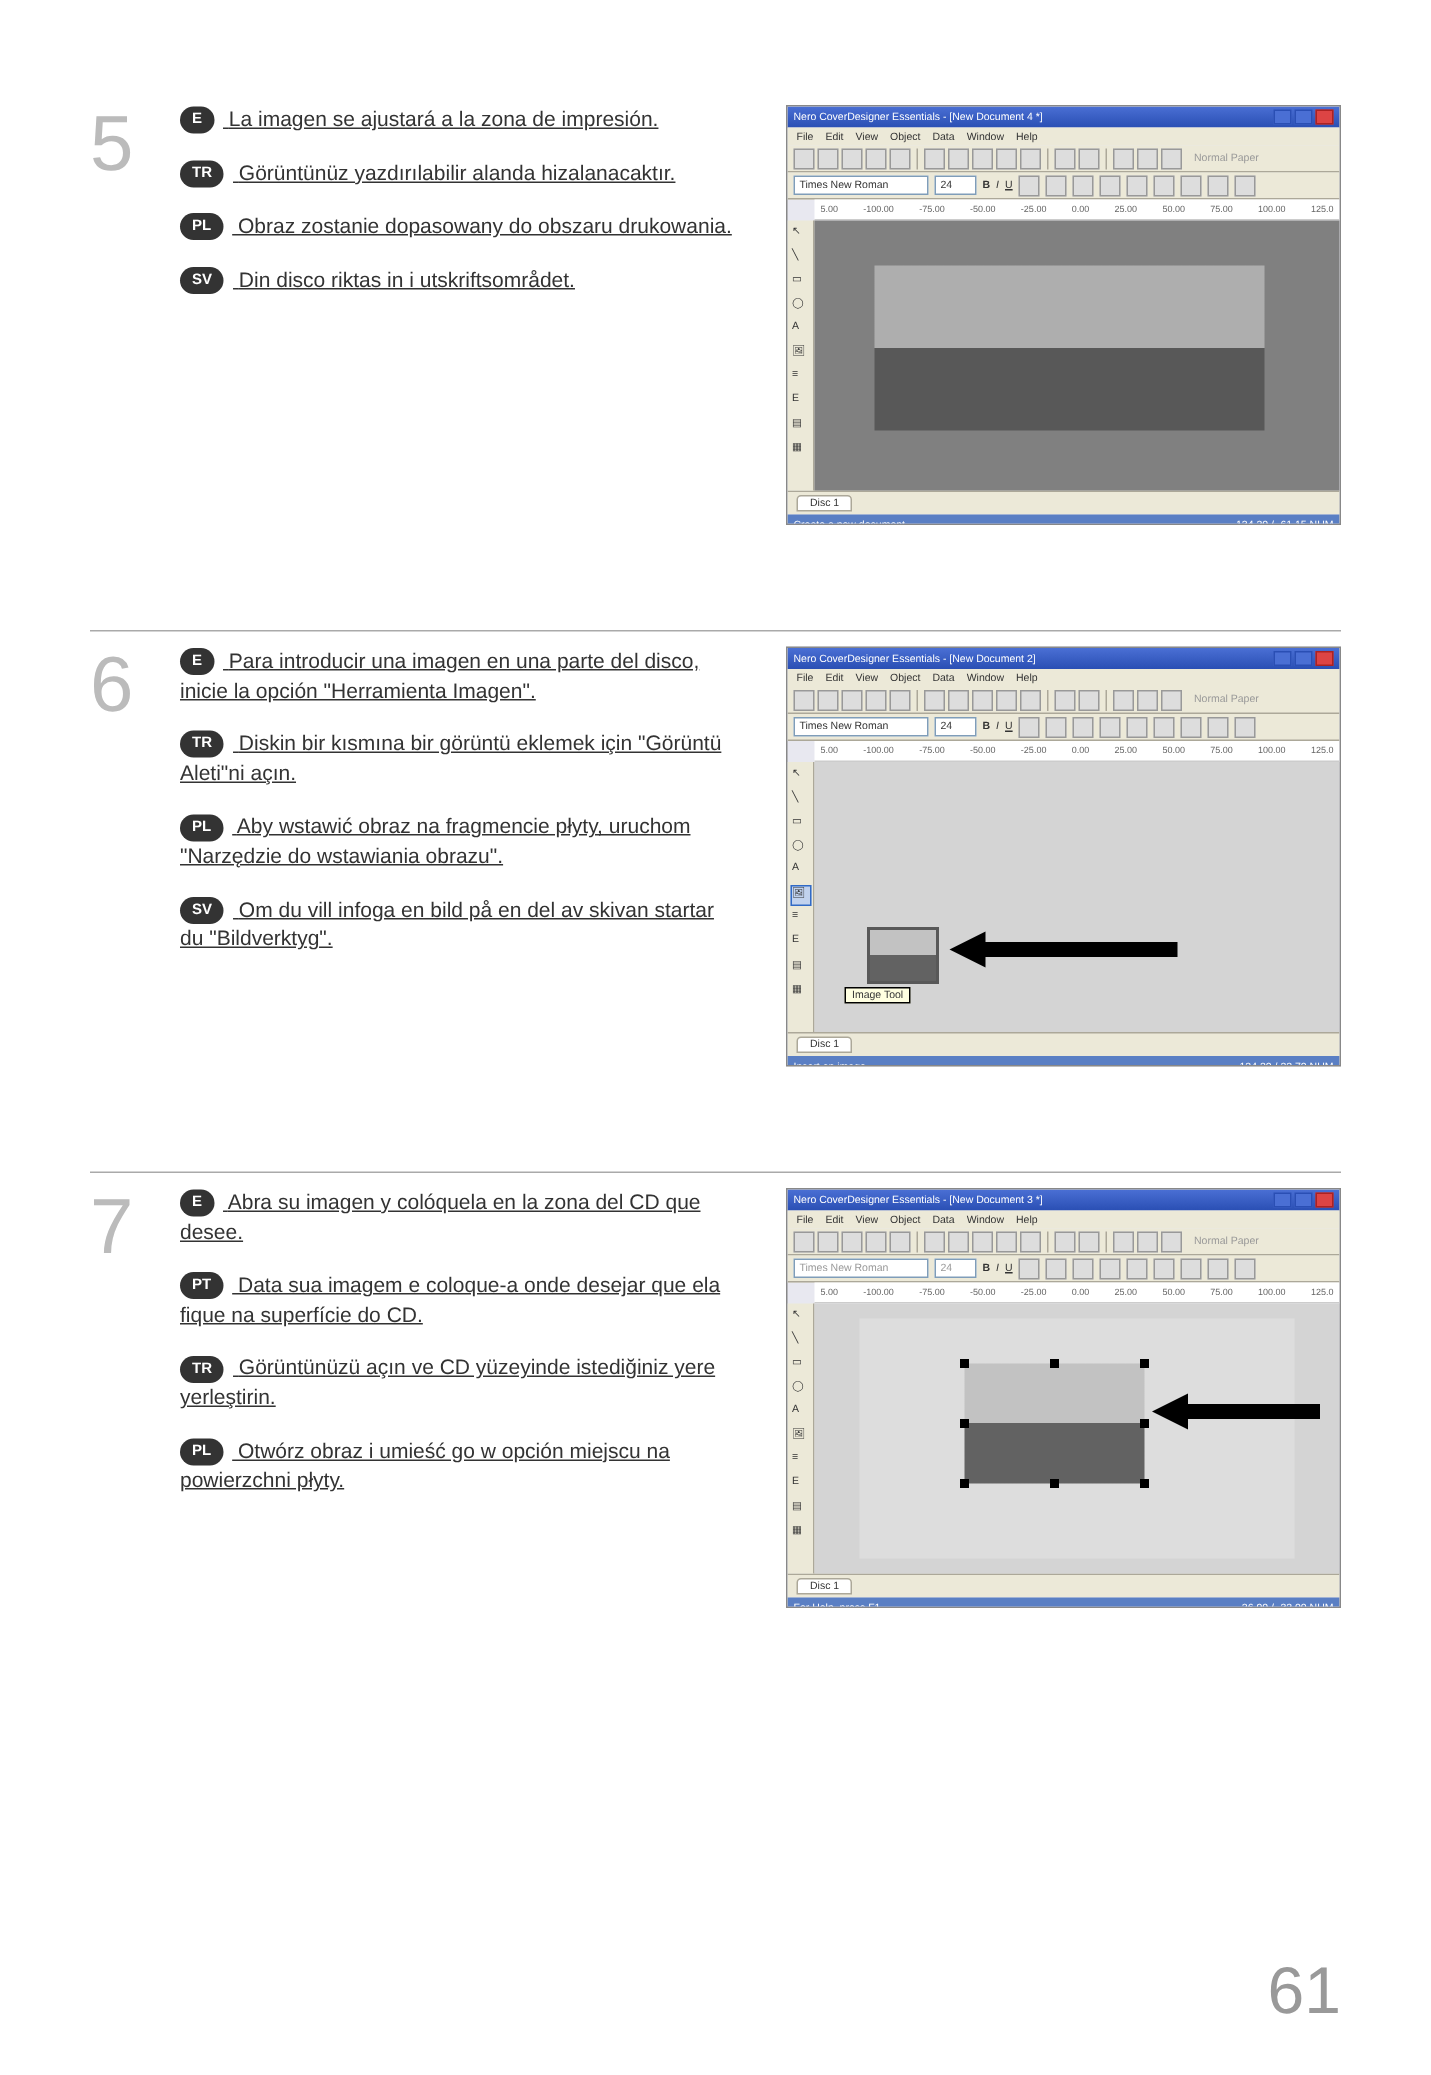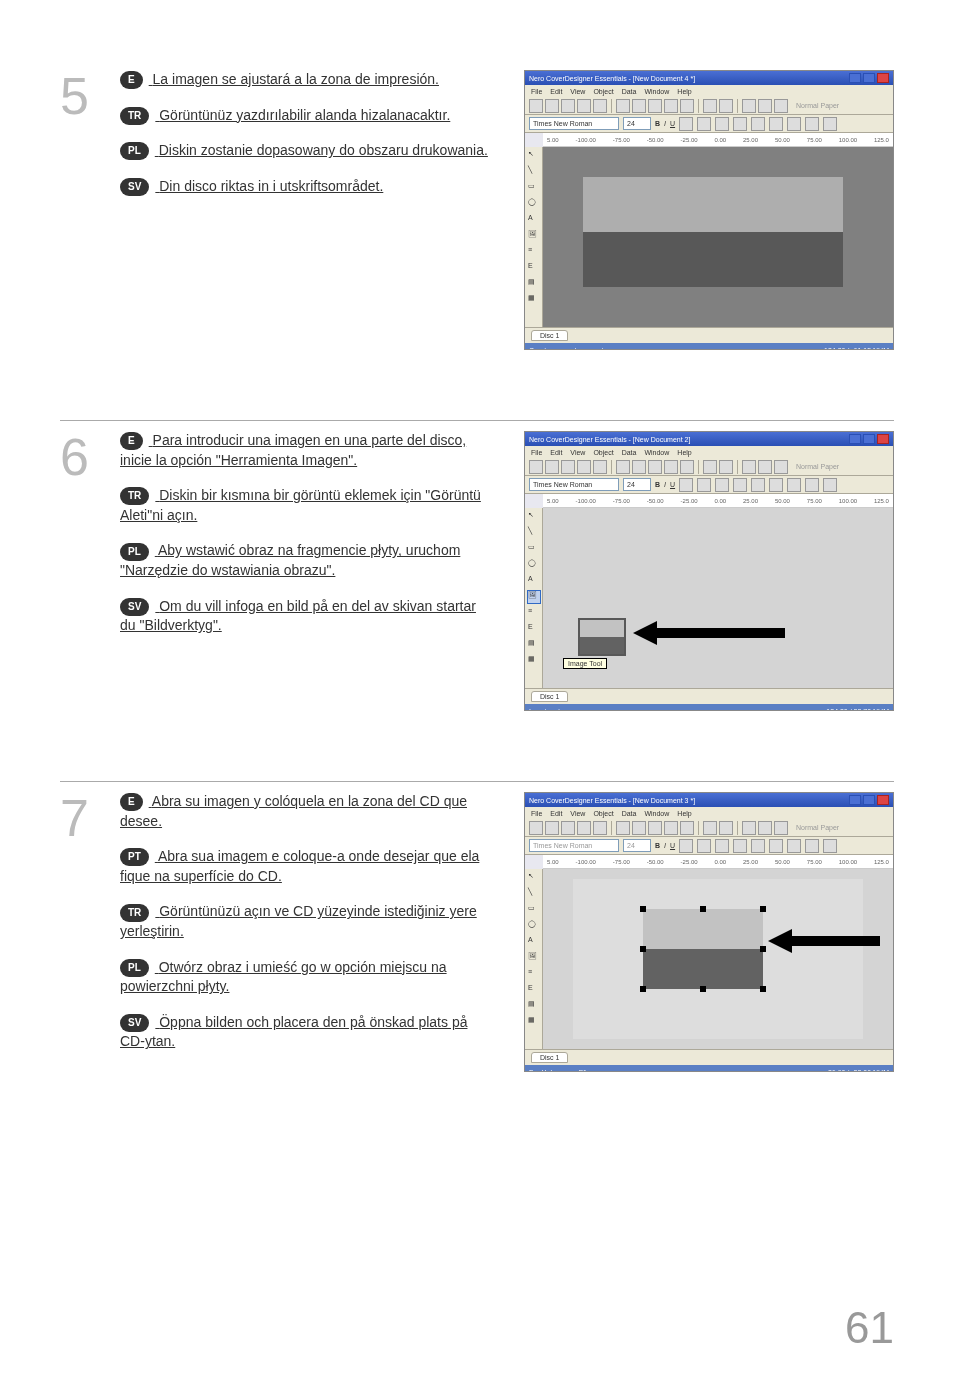--- a/index.html
+++ b/index.html
@@ -278,21 +278,21 @@
     <div class="lang-row">
       <span class="lang-badge">E</span>
       <span>La imagen se ajustará a la zona de impresión.</span>
     </div>
     <div class="lang-row">
       <span class="lang-badge">TR</span>
       <span>Görüntünüz yazdırılabilir alanda hizalanacaktır.</span>
     </div>
     <div class="lang-row">
       <span class="lang-badge">PL</span>
-      <span>Diskin zostanie dopasowany do obszaru drukowania.</span>
+      <span>Obraz zostanie dopasowany do obszaru drukowania.</span>
     </div>
     <div class="lang-row">
       <span class="lang-badge">SV</span>
       <span>Din disco riktas in i utskriftsområdet.</span>
     </div>
   </div>
   <div class="image-col">
     <div class="screenshot">
       <div class="ss-titlebar">
         <span class="ttl">Nero CoverDesigner Essentials - [New Document 4 *]</span>
@@ -521,33 +521,29 @@
 
 <div class="step-block">
   <div class="step-number">7</div>
   <div class="text-col">
     <div class="lang-row">
       <span class="lang-badge">E</span>
       <span>Abra su imagen y colóquela en la zona del CD que desee.</span>
     </div>
     <div class="lang-row">
       <span class="lang-badge">PT</span>
-      <span>Abra sua imagem e coloque-a onde desejar que ela fique na superfície do CD.</span>
+      <span>Data sua imagem e coloque-a onde desejar que ela fique na superfície do CD.</span>
     </div>
     <div class="lang-row">
       <span class="lang-badge">TR</span>
       <span>Görüntünüzü açın ve CD yüzeyinde istediğiniz yere yerleştirin.</span>
     </div>
     <div class="lang-row">
       <span class="lang-badge">PL</span>
       <span>Otwórz obraz i umieść go w opción miejscu na powierzchni płyty.</span>
-    </div>
-    <div class="lang-row">
-      <span class="lang-badge">SV</span>
-      <span>Öppna bilden och placera den på önskad plats på CD-ytan.</span>
     </div>
   </div>
   <div class="image-col">
     <div class="screenshot">
       <div class="ss-titlebar">
         <span class="ttl">Nero CoverDesigner Essentials - [New Document 3 *]</span>
         <span class="winbtns">
           <span class="winbtn min"></span>
           <span class="winbtn max"></span>
           <span class="winbtn"></span>

